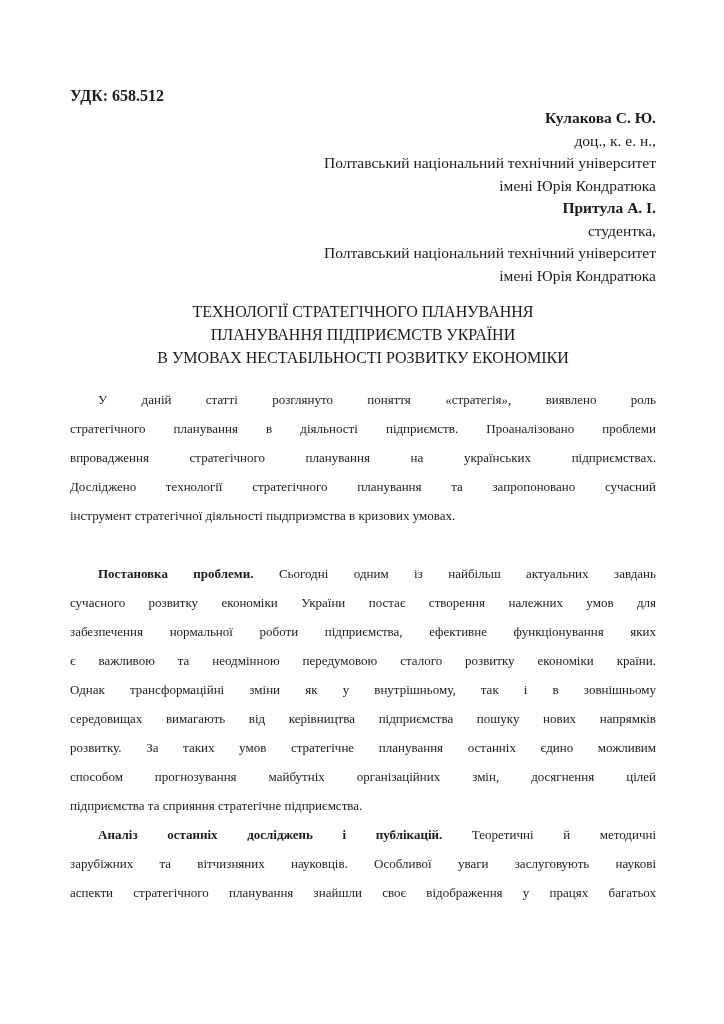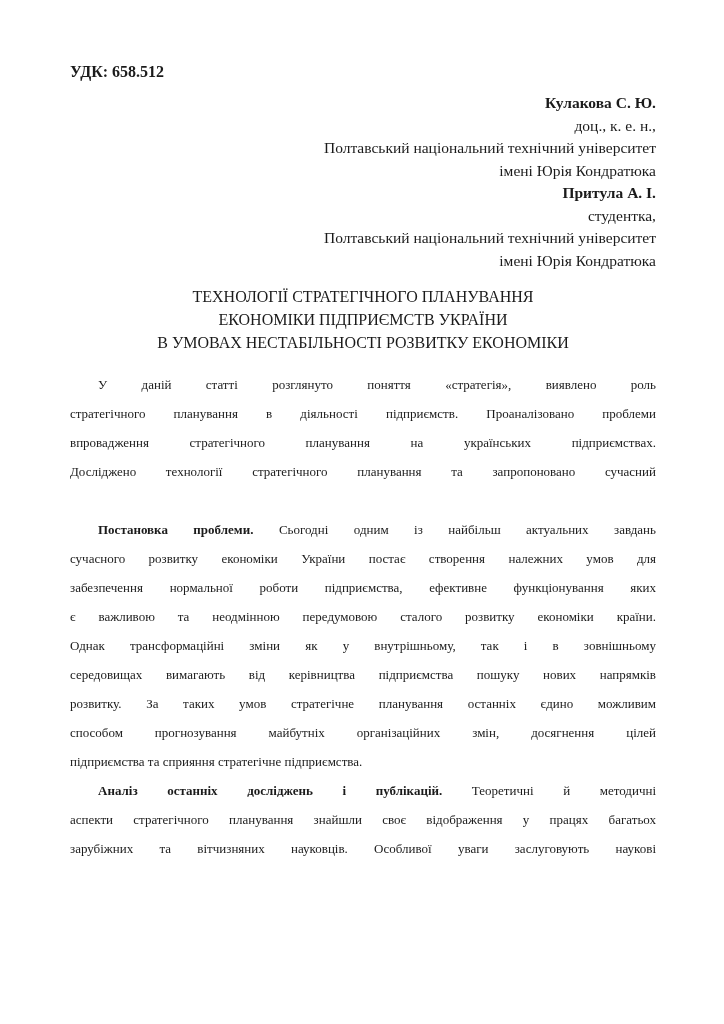--- a/index.html
+++ b/index.html
@@ -3,25 +3,25 @@
 <meta charset="utf-8">
 <style>
   html, body { margin: 0; padding: 0; }
   body {
     width: 724px; height: 1024px;
     background: #ffffff;
     font-family: "Liberation Serif", "DejaVu Serif", serif;
     color: #1b1b1b;
     overflow: hidden;
   }
-  .content { padding: 60px 68px 0 70px; width: 586px; }
+  .content { padding: 84px 68px 0 70px; width: 586px; }
 
   .udc { font-weight: bold; font-size: 16px; line-height: 23px; }
 
-  .byline { margin-top: 9px; text-align: right; font-size: 15.5px; line-height: 22.5px; }
+  .byline { margin-top: 0; text-align: right; font-size: 15.5px; line-height: 22.5px; }
   .byline .name { font-weight: bold; }
   .byline .it { }
 
   .title { margin-top: 13px; text-align: center; font-weight: normal; font-size: 16px; line-height: 23px; }
 
   .para { font-size: 13px; line-height: 29px; }
   .para.abstract { margin-top: 16px; }
   .ln { text-align: justify; }
   .ln.stretch { text-align-last: justify; }
   .ln.first { text-indent: 28px; }
@@ -41,29 +41,30 @@
     <div class="it">Полтавський національний технічний університет</div>
     <div class="it">імені Юрія Кондратюка</div>
     <div class="name">Притула А. І.</div>
     <div class="it">студентка,</div>
     <div class="it">Полтавський національний технічний університет</div>
     <div class="it">імені Юрія Кондратюка</div>
   </div>
 
   <div class="title">
     <div>ТЕХНОЛОГІЇ СТРАТЕГІЧНОГО ПЛАНУВАННЯ</div>
-    <div>ЕКОНОМІКИ ПІДПРИЄМСТВ УКРАЇНИ</div>
+    <div>ПЛАНУВАННЯ ПІДПРИЄМСТВ УКРАЇНИ</div>
     <div>В УМОВАХ НЕСТАБІЛЬНОСТІ РОЗВИТКУ ЕКОНОМІКИ</div>
   </div>
 
   <div class="para abstract">
     <div class="ln first stretch">У даній статті розглянуто поняття «стратегія», виявлено роль</div>
     <div class="ln stretch">стратегічного планування в діяльності підприємств. Проаналізовано проблеми</div>
     <div class="ln stretch">впровадження стратегічного планування на українських підприємствах.</div>
     <div class="ln stretch">Досліджено технології стратегічного планування та запропоновано сучасний</div>
+    <div class="ln">інструмент стратегічної діяльності пыдприэмства в кризових умовах.</div>
   </div>
 
 
   <div class="gap"></div>
 
   <div class="para">
     <div class="ln first stretch">
       <span class="b">Постановка проблеми.</span>
       <span>Сьогодні одним із найбільш актуальних завдань</span>
     </div>
@@ -75,17 +76,17 @@
     <div class="ln stretch">розвитку. За таких умов стратегічне планування останніх єдино можливим</div>
     <div class="ln stretch">способом прогнозування майбутніх організаційних змін, досягнення цілей</div>
     <div class="ln">підприємства та сприяння стратегічне підприємства.</div>
   </div>
 
   <div class="para">
     <div class="ln first stretch">
       <span class="b">Аналіз останніх досліджень і публікацій.</span>
       <span>Теоретичні й методичні</span>
     </div>
+    <div class="ln stretch">зарубіжних та вітчизняних науковців. Особливої уваги заслуговують наукові</div>
     <div class="ln stretch">аспекти стратегічного планування знайшли своє відображення у працях багатьох</div>
-    <div class="ln stretch">зарубіжних та вітчизняних науковців. Особливої уваги заслуговують наукові</div>
   </div>
 
 </div>
 
 </body></html>

